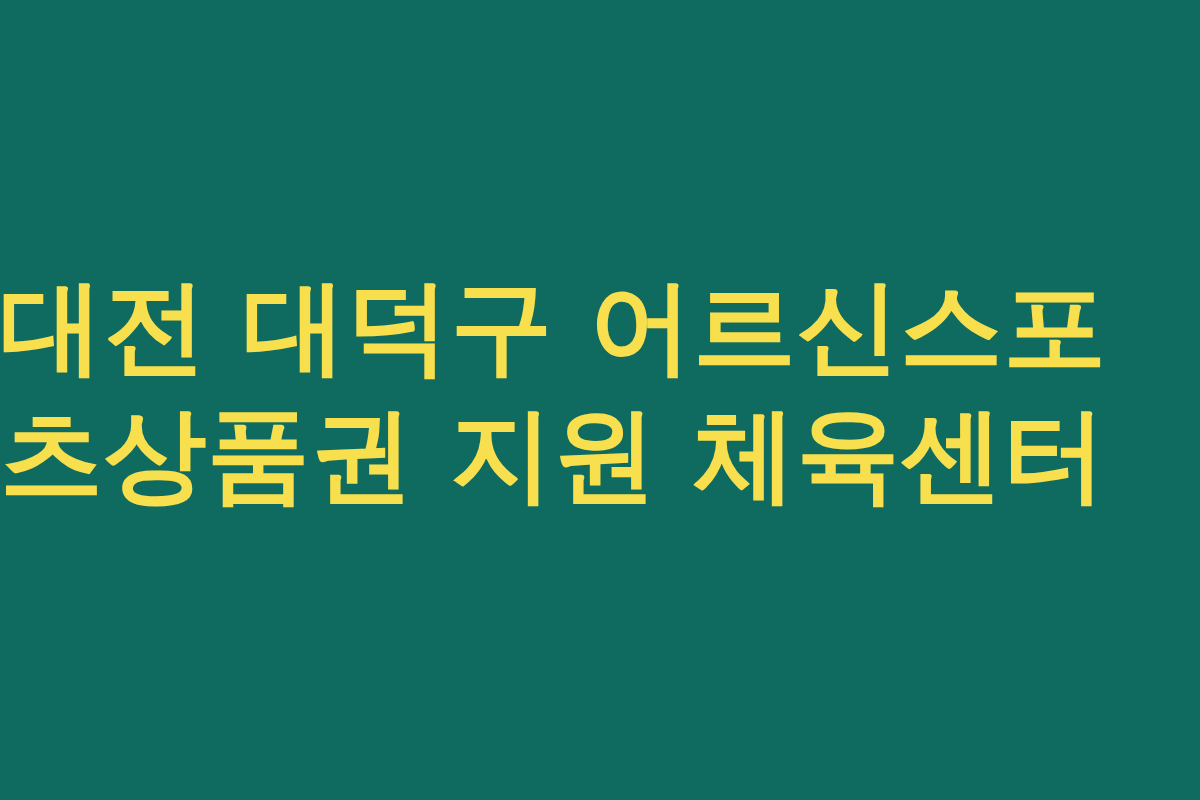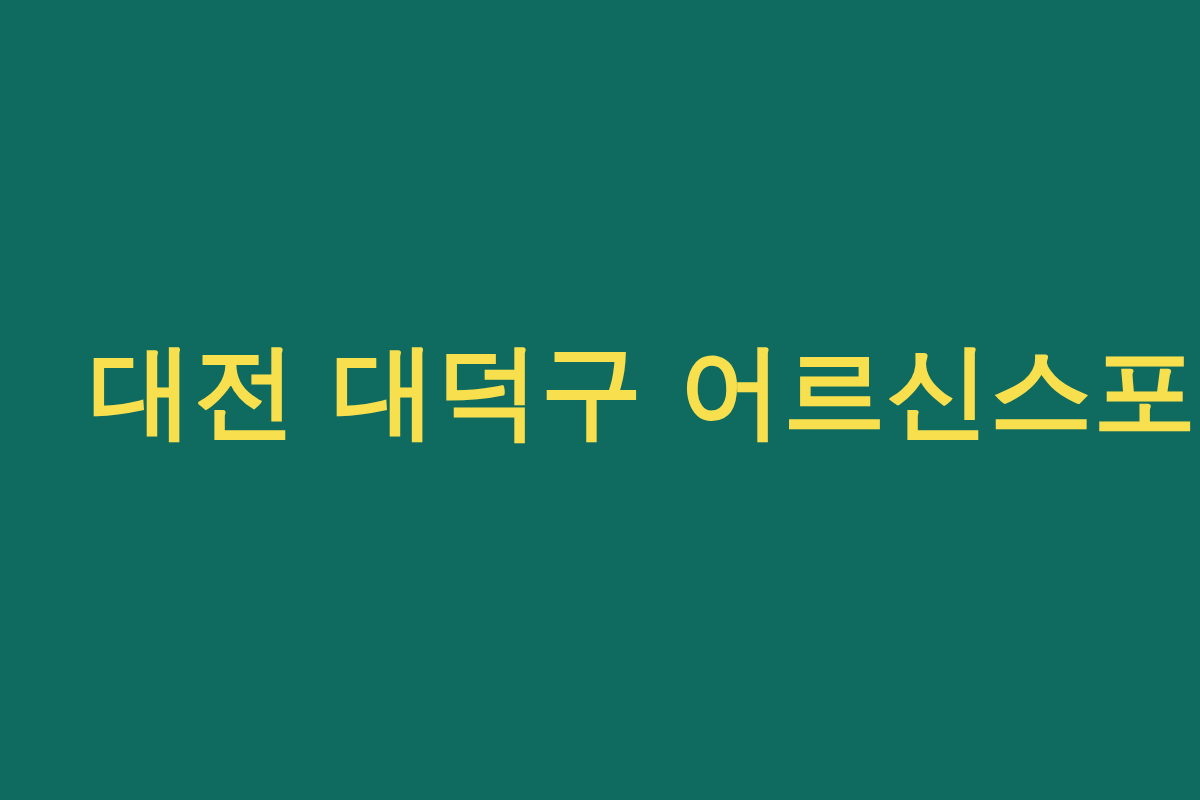--- a/index.html
+++ b/index.html
@@ -16,21 +16,21 @@
     font-family: "DejaVu Sans", sans-serif;
   }
 
   #banner {
     position: relative;
     width: 1200px;
     height: 800px;
     background: #0f6b60;
     display: flex;
     align-items: center;
-    justify-content: center;
+    justify-content: flex-start;
     box-sizing: border-box;
     border-radius: 15px;
   }
 
   #title-block {
     width: 1020px;
     margin-top: -18px;
     text-align: center;
     -webkit-font-smoothing: antialiased;
   }
@@ -46,14 +46,15 @@
     white-space: nowrap;
     text-rendering: geometricPrecision;
   }
 </style>
 </head>
 <body>
 
 <div id="banner">
   <div id="title-block">
     <span class="title-line">대전 대덕구 어르신스포</span>
+    <span class="title-line">츠상품권 지원 체육센터</span>
   </div>
 </div>
 
 </body></html>

